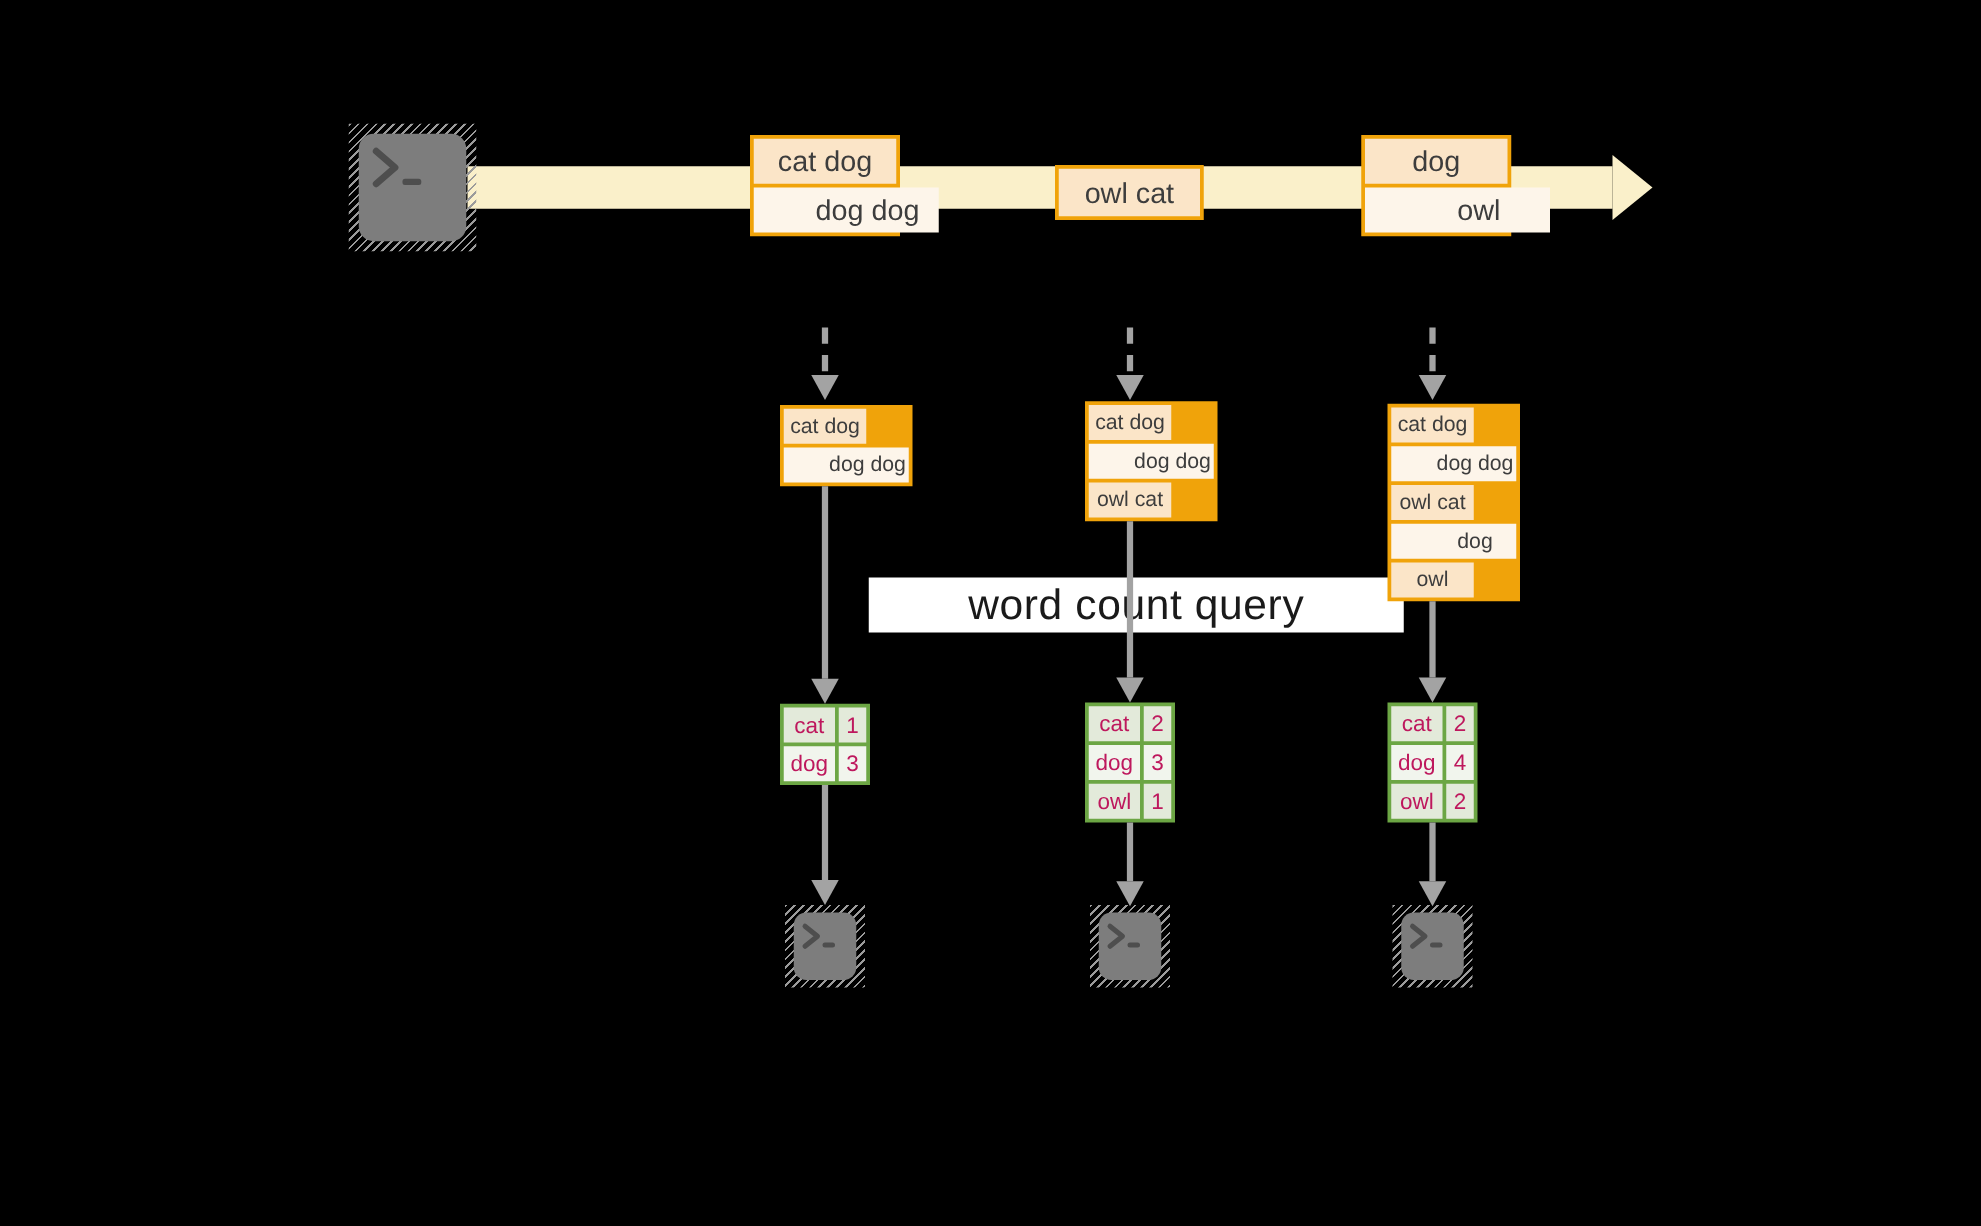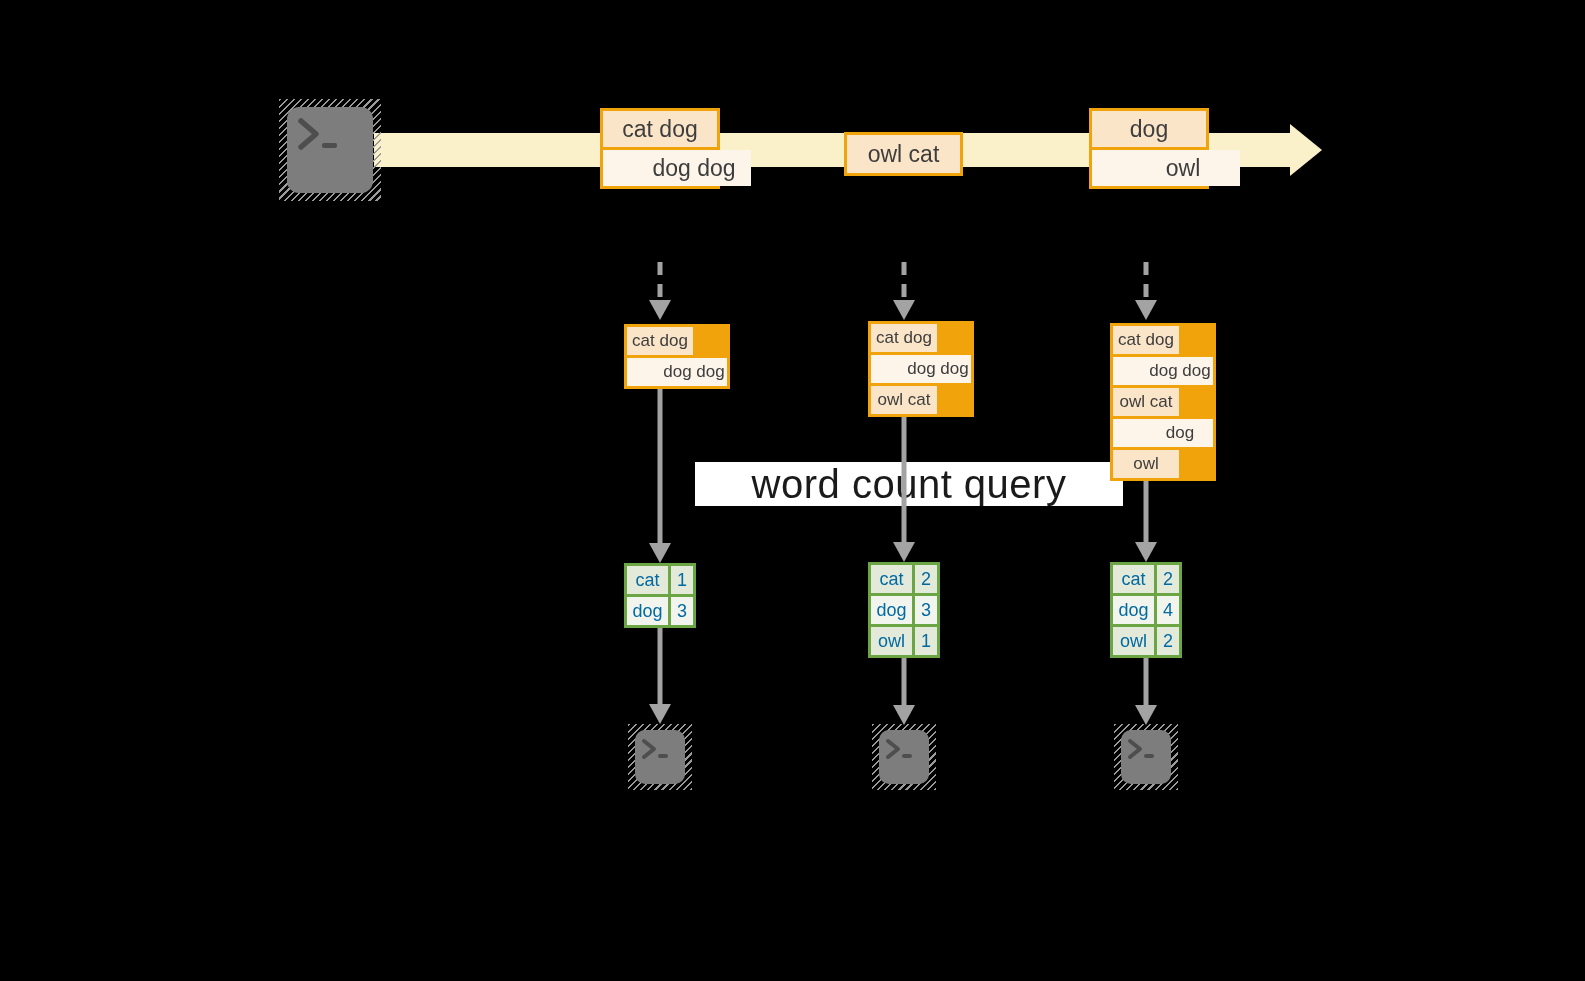--- a/index.html
+++ b/index.html
@@ -15,29 +15,29 @@
   .obox .cell{display:flex;align-items:center;justify-content:center;color:#3D3D3D;}
   .cell.peach{background:#FBE5C8;}
   .cell.cream{background:#FDF5EA;padding-left:34px;}
   .stream-cell{width:114px;height:36px;font-size:23px;}
   .stream-cell.single{width:113px;height:38px;}
   .stack{z-index:3;}
   .stack .cell{width:66px;height:28px;font-size:17px;}
   
   .wc-table{display:grid;grid-template-columns:41px 22px;grid-auto-rows:28px;gap:3px;padding:3px;
             background:#6CA644;z-index:3;}
-  .wc-table .gcell{display:flex;align-items:center;justify-content:center;font-size:18px;color:#0369a1;}
+  .wc-table .gcell{display:flex;align-items:center;justify-content:center;font-size:18px;color:#be185d;}
   .gcell.dark{background:#E3EADA;}
   .gcell.light{background:#F1F5ED;}
   
   .hatch{background:repeating-linear-gradient(135deg,#9B9B9B 0 1.5px,transparent 1.5px 5px);z-index:3;}
   .term-inner{position:absolute;background:#7D7D7D;border-radius:12px;}
   
   .qlabel{background:#FFFFFF;color:#1A1A1A;display:flex;align-items:center;justify-content:center;
-          font-size:40px;font-weight:300;letter-spacing:.5px;z-index:2;}
+          font-size:34px;font-weight:300;letter-spacing:.5px;z-index:2;}
   
   svg.arrow{position:absolute;z-index:4;overflow:visible;}
   .shaft{stroke:#A3A3A3;stroke-width:5;}
   .ahead{fill:#A3A3A3;}
   .glyph{stroke:#4E4E4E;fill:none;stroke-width:5.5;stroke-linecap:round;stroke-linejoin:round;}
   .glyph-u{fill:#4E4E4E;}
 </style>
 </head>
 <body>
 

